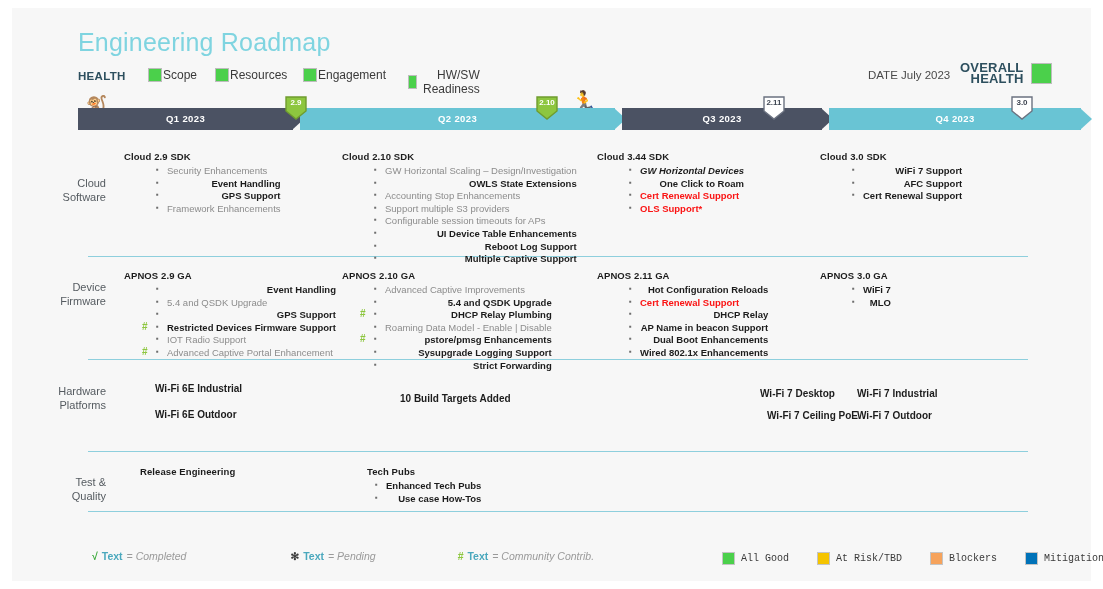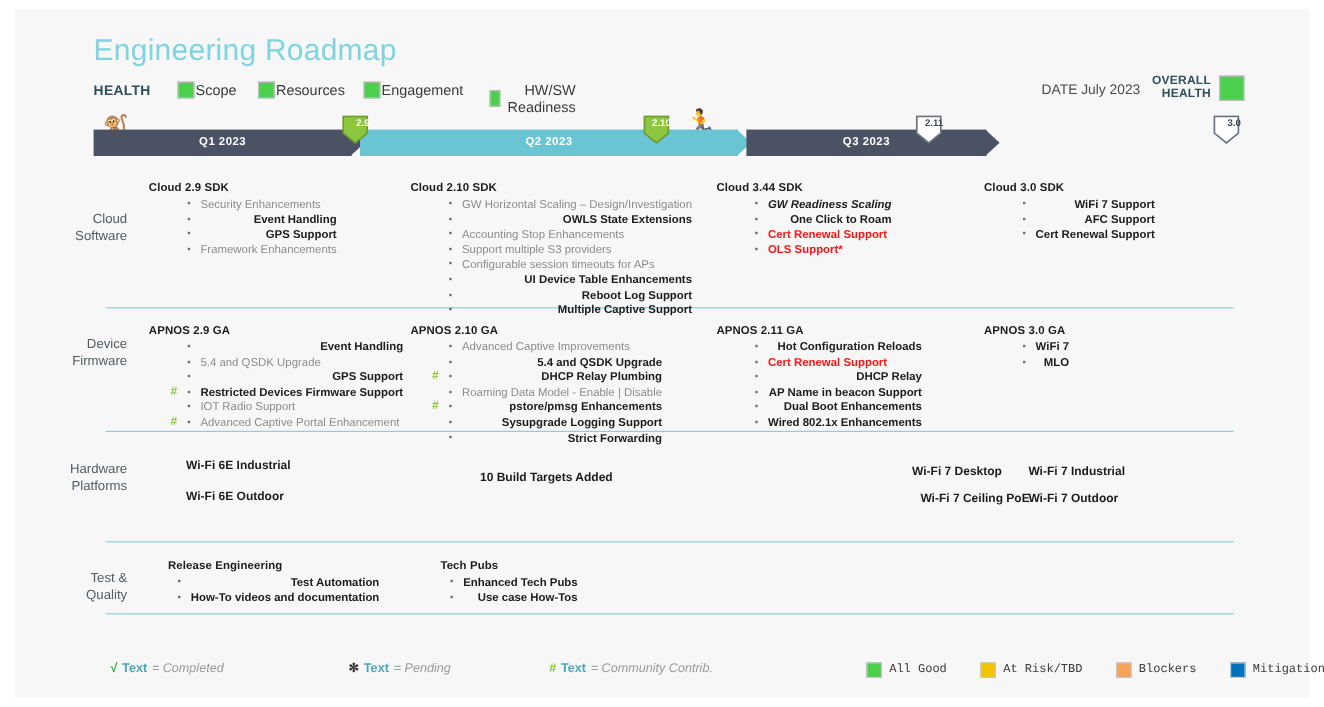--- a/index.html
+++ b/index.html
@@ -26,21 +26,21 @@
   .hitem{position:absolute;top:1px;display:flex;align-items:center;gap:1px;}
   .hbox{width:12px;height:12px;border:1px solid #bdbdbd;display:inline-block;}
   .hitem span.lbl{font-size:12px;color:#3a3a3a;}
   .date{
     position:absolute;left:856px;top:61px;font-size:11.5px;color:#4a4a4a;
   }
   .overall{
     position:absolute;left:948px;top:54px;display:flex;align-items:center;gap:7px;
   }
   .overall .ot{
-    font-size:10px;font-weight:bold;color:#2d4f5e;line-height:11px;text-align:right;
+    font-size:13px;font-weight:bold;color:#2d4f5e;line-height:11px;text-align:right;
     letter-spacing:.2px;
   }
   .overall .obox{width:19px;height:19px;border:1px solid #bdbdbd;}
   
   .timeline{position:absolute;left:66px;top:100px;width:946px;height:22px;}
   .tseg{position:absolute;top:0;height:22px;}
   .tseg .body{position:absolute;left:0;top:0;height:22px;width:100%;}
   .tseg .label{
     position:absolute;width:100%;top:0;line-height:22px;text-align:center;
     font-size:9.5px;font-weight:bold;color:#ffffff;letter-spacing:.4px;
@@ -51,21 +51,21 @@
   }
   .marker{
     position:absolute;top:-12px;width:26px;height:24px;
     display:flex;align-items:flex-start;justify-content:center;
   }
   .shieldwrap{position:relative;width:24px;height:24px;}
   .shield{
     position:absolute;left:0;top:0;width:24px;height:24px;
   }
   .mk-text{
-    position:absolute;left:0;top:2px;width:24px;text-align:right;
+    position:absolute;left:0;top:2px;width:24px;text-align:center;
     font-size:8px;font-weight:bold;color:#ffffff;z-index:2;
   }
   .mk-text.dark{color:#3f4652;}
   .monkey{position:absolute;left:74px;top:86px;font-size:17px;color:#b9bcc2;}
   .runner{position:absolute;left:558px;top:82px;font-size:22px;color:#1b1b1b;}
   
   .rowlabel{
     position:absolute;left:18px;width:76px;text-align:right;
     font-size:11px;color:#555b60;line-height:14px;
   }
@@ -147,20 +147,25 @@
       <div class="tseg" style="left: 222px; width: 315px;">
         <div class="body" style="background:#69c4d4"></div>
         <div class="arrowtip" style="border-left:12px solid #69c4d4"></div>
         <div class="label">Q2 2023</div>
       </div>
       <div class="tseg" style="left: 544px; width: 200px;">
         <div class="body" style="background:#4b5263"></div>
         <div class="arrowtip" style="border-left:12px solid #4b5263"></div>
         <div class="label">Q3 2023</div>
       </div>
+      <div class="tseg" style="left: 751px; width: 252px;">
+        <div class="body" style="background:#69c4d4"></div>
+        <div class="arrowtip" style="border-left:12px solid #69c4d4"></div>
+        <div class="label">Q4 2023</div>
+      </div>
       <div class="marker" style="left: 205px;">
         <div class="shieldwrap">
           <svg class="shield" viewBox="0 0 24 24">
             <path d="M2 1 H22 V15 L12 23 L2 15 Z" fill="#8dc63f" stroke="#6f9c2f" stroke-width="1.4"></path>
           </svg>
           <div class="mk-text">2.9</div>
         </div>
       </div>
       <div class="marker" style="left: 456px;">
         <div class="shieldwrap">
@@ -229,21 +234,21 @@
           <li class="">Support multiple S3 providers</li>
           <li class="">Configurable session timeouts for APs</li>
           <li class="b">UI Device Table Enhancements</li>
           <li class="b">Reboot Log Support</li>
           <li class="b">Multiple Captive Support</li>
         </ul>
       </div>
       <div class="col" style="left: 585px; top: 143px;">
         <div class="colhead">Cloud 3.44 SDK</div>
         <ul class="items">
-          <li class="bi">GW Readiness Scaling</li>
+          <li class="bi">GW Horizontal Devices</li>
           <li class="b">One Click to Roam</li>
           <li class="r">Cert Renewal Support</li>
           <li class="r">OLS Support*</li>
         </ul>
       </div>
       <div class="col" style="left: 808px; top: 143px;">
         <div class="colhead">Cloud 3.0 SDK</div>
         <ul class="items">
           <li class="b">WiFi 7 Support</li>
           <li class="b">AFC Support</li>
@@ -286,24 +291,20 @@
       </div>
       <div class="col" style="left: 808px; top: 262px;">
         <div class="colhead">APNOS 3.0 GA</div>
         <ul class="items">
           <li class="b">WiFi 7</li>
           <li class="b">MLO</li>
         </ul>
       </div>
       <div class="col" style="left: 128px; top: 458px;">
         <div class="colhead">Release Engineering</div>
-        <ul class="items" style="padding-left: 10px;">
-          <li class="b">Test Automation</li>
-          <li class="b">How-To videos and documentation</li>
-        </ul>
       </div>
       <div class="col" style="left: 355px; top: 458px;">
         <div class="colhead">Tech Pubs</div>
         <ul class="items" style="padding-left: 10px;">
           <li class="b">Enhanced Tech Pubs</li>
           <li class="b">Use case How-Tos</li>
         </ul>
       </div>
     </div>
   <div id="hw-row">

